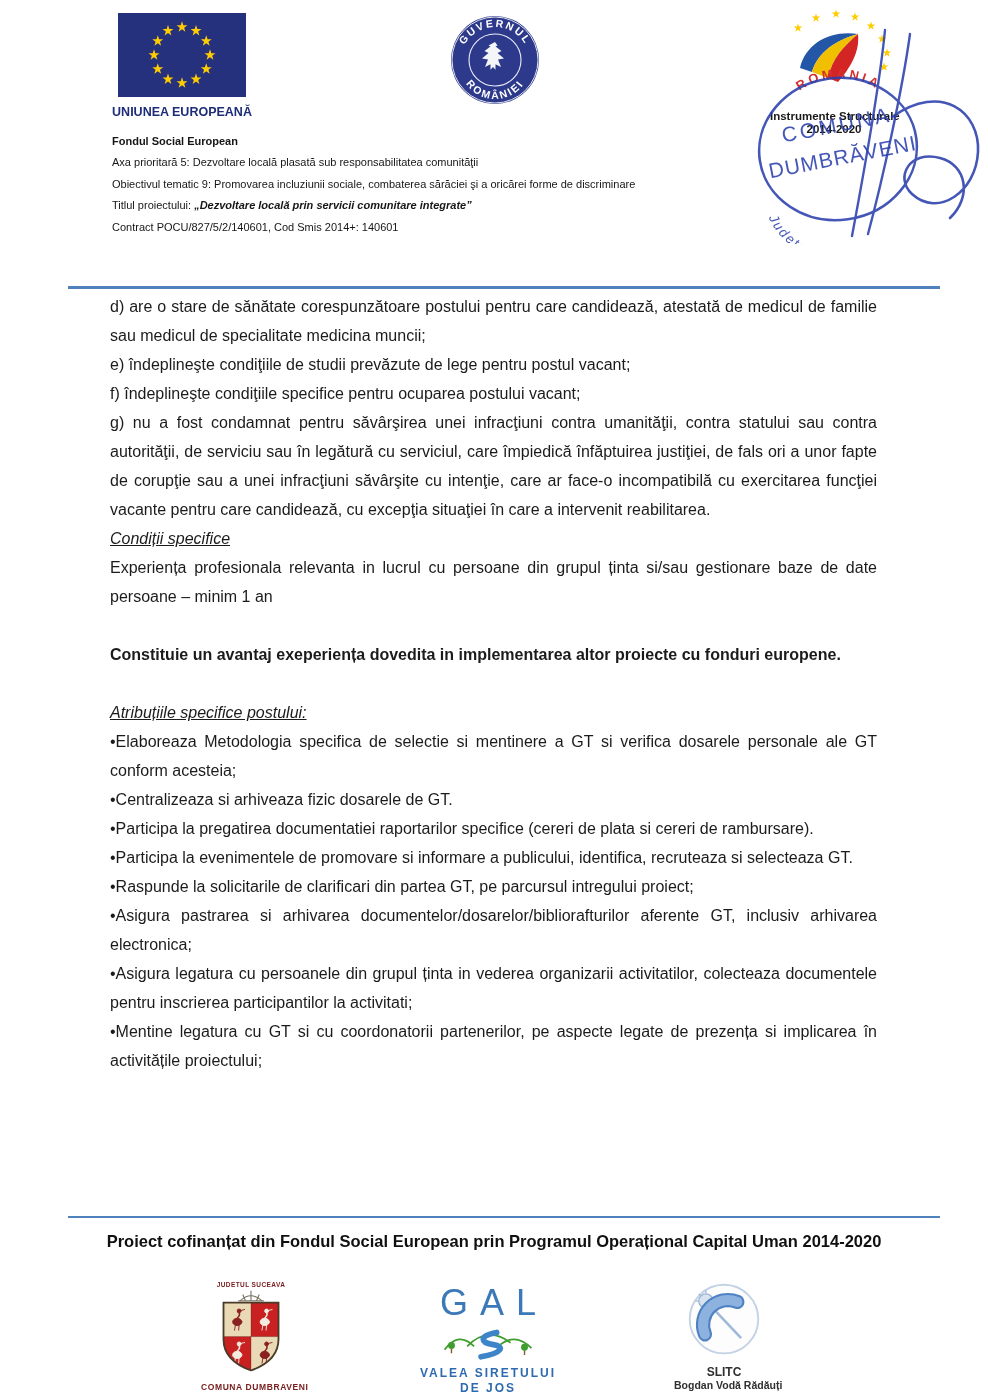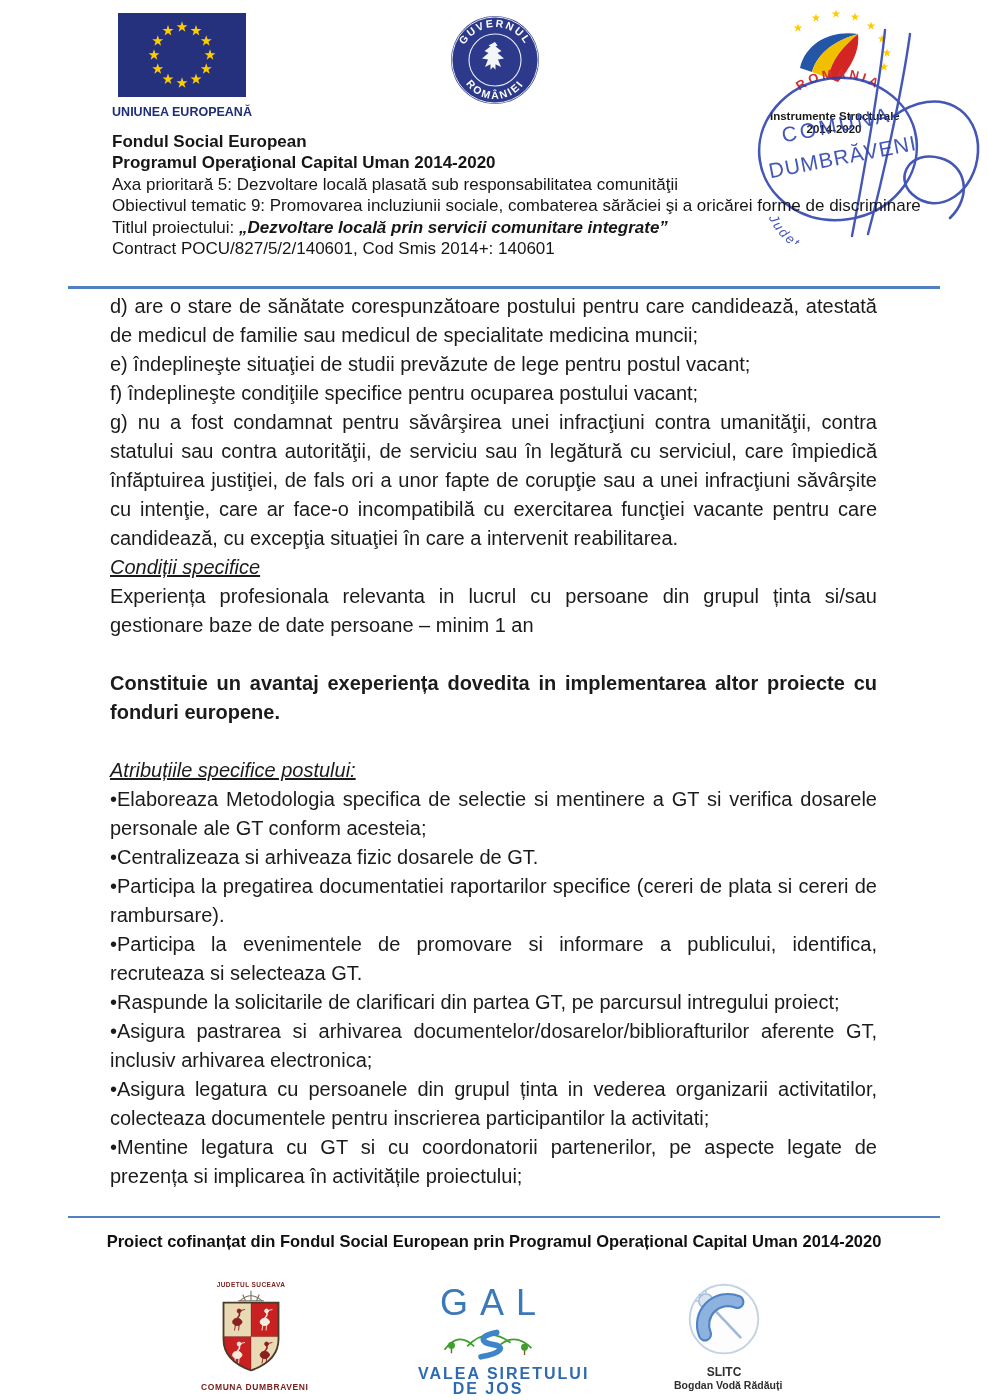--- a/index.html
+++ b/index.html
@@ -9,47 +9,47 @@
   
   .eu-block{position:absolute;left:112px;top:13px;width:140px;text-align:center;}
   .eu-caption{margin-top:4px;font-size:12.5px;font-weight:700;color:#1d2d78;white-space:nowrap;}
   .gov-block{position:absolute;left:449px;top:14px;width:92px;height:92px;}
   .is-block{position:absolute;left:770px;top:6px;width:128px;text-align:center;}
   .is-line{font-size:11.5px;line-height:12.5px;font-weight:700;color:#191919;white-space:nowrap;}
   .stamp-block{position:absolute;left:742px;top:22px;width:246px;height:222px;pointer-events:none;}
 
   
   #header-lines{position:absolute;left:112px;top:131px;width:800px;}
-  .hline{font-size:17px;line-height:21.4px;white-space:nowrap;color:#161616;}
+  .hline{font-size:11px;line-height:21.4px;white-space:nowrap;color:#161616;}
   .hline .b{font-weight:700;}
   .hline .i{font-style:italic;}
 
   .rule{position:absolute;left:68px;width:872px;background:#4f81bd;}
   .rule-top{top:286px;height:3px;}
   .rule-bottom{top:1216px;height:2px;}
 
   
   #body-paragraphs{position:absolute;left:110px;top:292px;width:767px;
-                   font-size:20px;line-height:29px;color:#1b1b1b;}
+                   font-size:16px;line-height:29px;color:#1b1b1b;}
   .para{margin:0;text-align:justify;}
   .para.heading{font-style:italic;text-decoration:underline;text-align:left;}
   .para.bold{font-weight:700;}
   .para.spacer{height:29px;}
 
   
   .footer-text{position:absolute;left:0;top:1232px;width:988px;text-align:center;
                font-weight:700;font-size:16.5px;color:#101010;}
 
   .stema-block{position:absolute;left:201px;top:1281px;width:100px;text-align:center;}
   .stema-top{font-size:6.5px;font-weight:700;color:#7a2020;letter-spacing:.4px;white-space:nowrap;}
   .stema-bottom{font-size:8.5px;font-weight:700;color:#7a2020;letter-spacing:.6px;white-space:nowrap;margin-top:2px;}
 
   .gal-block{position:absolute;left:418px;top:1284px;width:140px;text-align:center;}
   .gal-name{font-size:36px;line-height:38px;letter-spacing:12px;padding-left:12px;color:#3c79b8;font-weight:400;}
-  .gal-line{font-size:16px;line-height:15px;font-weight:700;letter-spacing:2px;color:#2e6ab0;white-space:nowrap;}
+  .gal-line{font-size:12px;line-height:15px;font-weight:700;letter-spacing:2px;color:#2e6ab0;white-space:nowrap;}
 
   .slitc-block{position:absolute;left:674px;top:1281px;width:100px;text-align:center;}
   .slitc-name{font-size:12px;line-height:14px;font-weight:700;color:#2f2f2f;}
   .slitc-sub{font-size:10.5px;line-height:13px;font-weight:700;color:#2f2f2f;white-space:nowrap;}
 </style>
 </head>
 <body>
 
 <div class="page">
 
@@ -142,32 +142,31 @@
           </defs>
         <text font-size="13.5" font-style="italic" letter-spacing="2">
           <textPath href="#stampArc" startOffset="50%" text-anchor="middle">Judeţul Suceava</textPath>
         </text>
       </g>
     </svg>
   </div>
 
   <div id="header-lines">
       <div class="hline"><span class="b">Fondul Social European</span></div>
-      <div class="hline"><span class="b">Programul Operaţional Capital Uman 2014-2020</span></div>
       <div class="hline"><span>Axa prioritară 5: Dezvoltare locală plasată sub responsabilitatea comunităţii</span></div>
       <div class="hline"><span>Obiectivul tematic 9: Promovarea incluziunii sociale, combaterea sărăciei şi a oricărei forme de discriminare</span></div>
       <div class="hline"><span>Titlul proiectului: </span><span class="b i">„Dezvoltare locală prin servicii comunitare integrate”</span></div>
       <div class="hline"><span>Contract POCU/827/5/2/140601, Cod Smis 2014+: 140601</span></div>
     </div>
 
   <div class="rule rule-top"></div>
 
   <div id="body-paragraphs">
       <p class="para normal">d) are o stare de sănătate corespunzătoare postului pentru care candidează, atestată de medicul de familie sau medicul de specialitate medicina muncii;</p>
-      <p class="para normal">e) îndeplineşte situaţiei de studii prevăzute de lege pentru postul vacant;</p>
+      <p class="para normal">e) îndeplineşte condiţiile de studii prevăzute de lege pentru postul vacant;</p>
       <p class="para normal">f) îndeplineşte condiţiile specifice pentru ocuparea postului vacant;</p>
       <p class="para normal">g) nu a fost condamnat pentru săvârşirea unei infracţiuni contra umanităţii, contra statului sau contra autorităţii, de serviciu sau în legătură cu serviciul, care împiedică înfăptuirea justiţiei, de fals ori a unor fapte de corupţie sau a unei infracţiuni săvârşite cu intenţie, care ar face-o incompatibilă cu exercitarea funcţiei vacante pentru care candidează, cu excepţia situaţiei în care a intervenit reabilitarea.</p>
       <p class="para heading">Condiții specifice</p>
       <p class="para normal">Experiența profesionala relevanta in lucrul cu persoane din grupul ținta si/sau gestionare baze de date persoane – minim 1 an</p>
       <p class="para spacer"></p>
       <p class="para bold">Constituie un avantaj exeperiența dovedita in implementarea altor proiecte cu fonduri europene.</p>
       <p class="para spacer"></p>
       <p class="para heading">Atribuțiile specifice postului:</p>
       <p class="para normal">•Elaboreaza Metodologia specifica de selectie si mentinere a GT si verifica dosarele personale ale GT conform acesteia;</p>
       <p class="para normal">•Centralizeaza si arhiveaza fizic dosarele de GT.</p>

